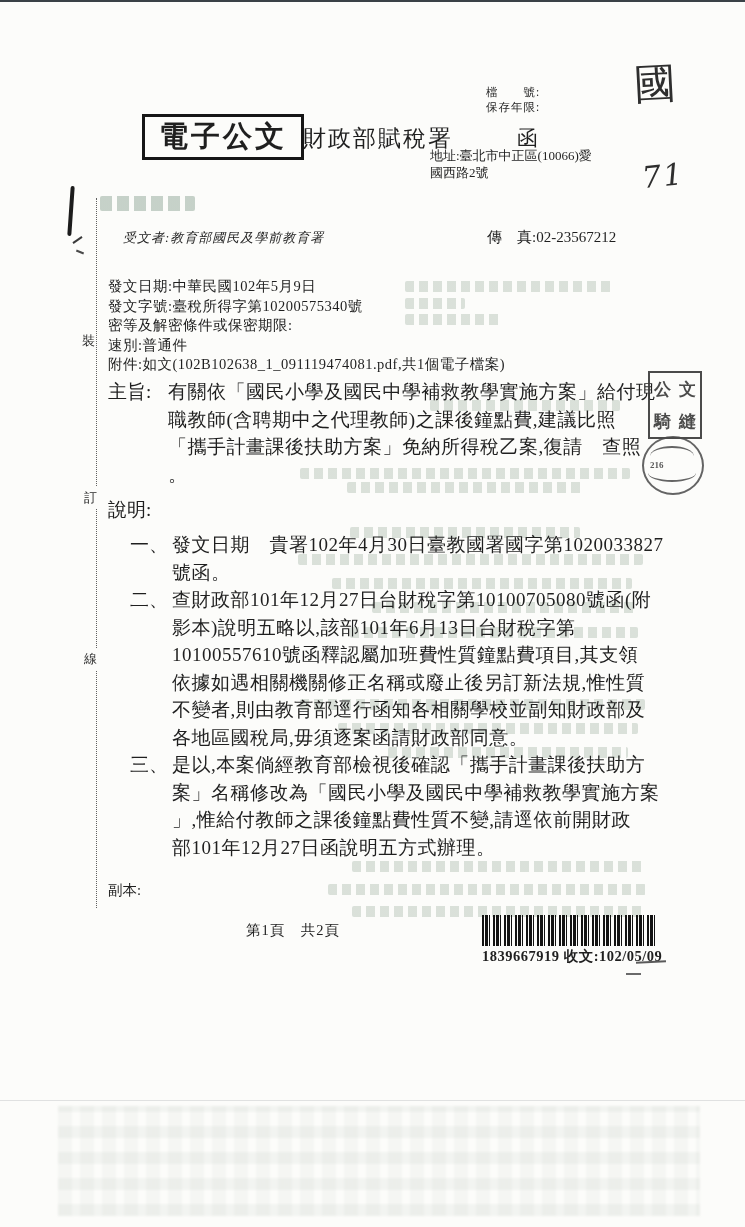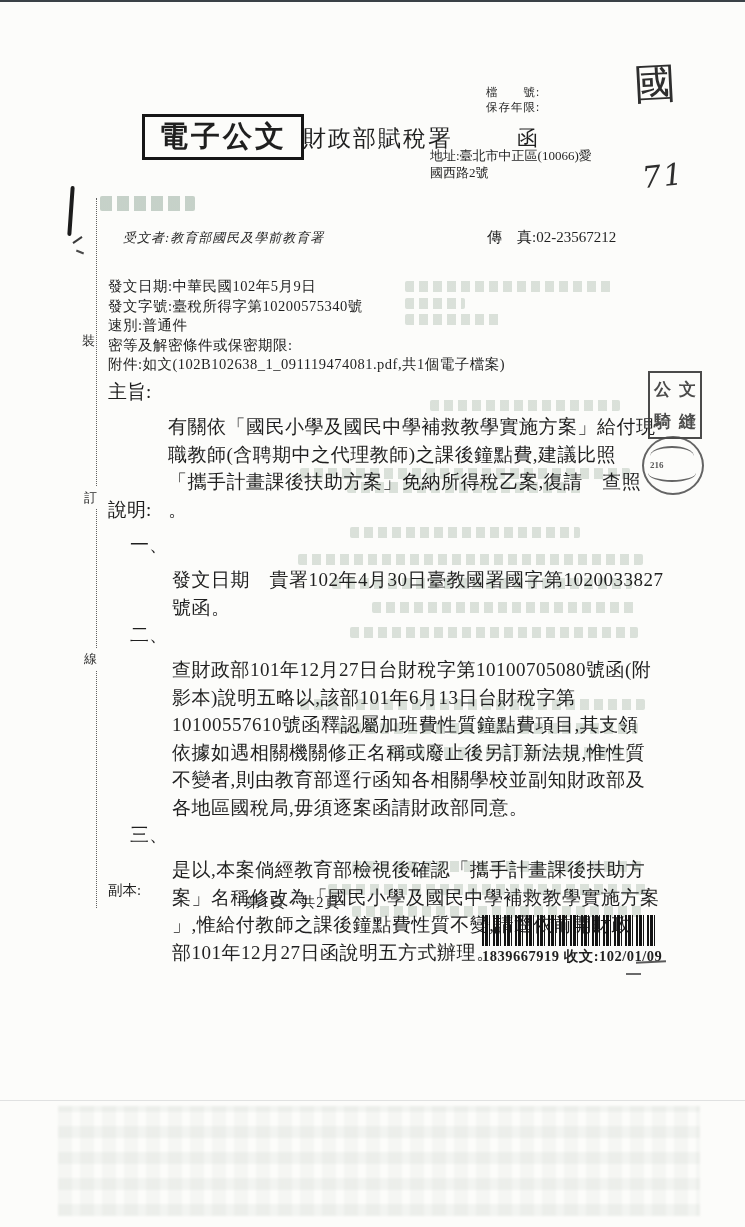--- a/index.html
+++ b/index.html
@@ -3,21 +3,21 @@
 <meta charset="utf-8">
 <style>
   html,body{margin:0;padding:0;background:#9a9a9a;}
   .scan{
     position:relative;width:745px;height:1227px;margin:0 auto;
     background:#fcfcfa;overflow:hidden;
     font-family:"Liberation Serif","DejaVu Serif",serif;
     color:#1f1f1f;
   }
   .abs{position:absolute;}
-  .pre{white-space:pre;margin-top:35px;}
+  .pre{white-space:pre;}
   
   .top-edge{left:0;top:0;width:745px;height:2px;background:#3a4147;}
   .fold-line{left:0;top:1100px;width:745px;height:1px;background:rgba(80,90,100,.16);}
   
   .archive{left:486px;top:85px;font-size:11.5px;line-height:15px;letter-spacing:1px;}
   
   .stamp-box{left:142px;top:114px;width:156px;height:40px;border:3px solid #161616;
     display:flex;align-items:center;justify-content:center;
     font-size:29px;font-weight:700;letter-spacing:3px;}
   .agency{left:303px;top:123px;font-size:23px;letter-spacing:2px;}
@@ -41,21 +41,21 @@
   .body-text{letter-spacing:.5px;}
   
   .expl-label{left:108px;top:497px;font-size:19px;}
   .items{left:130px;top:531px;font-size:19px;line-height:27.5px;}
   .item{display:flex;}
   .item-no{width:42px;flex:none;}
   
   .copy1{left:108px;top:861px;font-size:14.5px;letter-spacing:.5px;}
   .copy2{left:108px;top:881px;font-size:14.5px;}
   
-  .page-num{left:246px;top:893px;font-size:14.5px;letter-spacing:1px;}
+  .page-num{left:246px;top:921px;font-size:14.5px;letter-spacing:1px;}
   .barcode{left:482px;top:915px;width:176px;height:31px;
     background:repeating-linear-gradient(90deg,#131313 0 2px,transparent 2px 3px,#131313 3px 6px,transparent 6px 7px,#131313 7px 8px,transparent 8px 11px);}
   .barcode-label{left:482px;top:947px;font-size:14.5px;font-weight:700;letter-spacing:.5px;}
   .u-mark1{left:636px;top:961px;width:30px;height:2px;background:#5a5a5a;transform:rotate(-3deg);}
   .u-mark2{left:626px;top:973px;width:15px;height:2px;background:#6a6a6a;}
   
   .binding-line{left:96px;top:198px;height:710px;width:0;border-left:1.5px dotted #606060;}
   .margin-mark{font-size:13px;color:#2a2a2a;background:#fcfcfa;padding:2px 0;}
   .mm1{left:82px;top:330px;}
   .mm2{left:84px;top:487px;}
@@ -127,22 +127,22 @@
   <div class="abs hw-stroke"></div>
   <div class="abs hw-mark1"></div>
   <div class="abs hw-mark2"></div>
 
   <div class="abs recipient">受文者:教育部國民及學前教育署</div>
   <div class="abs fax">傳　真:02-23567212</div>
 
   <div class="abs meta">
     <div>發文日期:中華民國102年5月9日</div>
     <div>發文字號:臺稅所得字第10200575340號</div>
+    <div>密等及解密條件或保密期限:</div>
     <div>速別:普通件</div>
-    <div>密等及解密條件或保密期限:</div>
     <div>附件:如文(102B102638_1_091119474081.pdf,共1個電子檔案)</div>
   </div>
 
   <div class="abs subject">
     <span class="subject-label">主旨:</span>
     <span class="pre body-text">有關依「國民小學及國民中學補救教學實施方案」給付現
 職教師(含聘期中之代理教師)之課後鐘點費,建議比照
 「攜手計畫課後扶助方案」免納所得稅乙案,復請　查照
 。</span>
   </div>
@@ -171,21 +171,21 @@
 部101年12月27日函說明五方式辦理。</span>
     </div>
   </div>
 
   <div class="abs copy2">副本:</div>
 
   <div class="abs page-num">第1頁　共2頁</div>
   <div class="abs barcode"></div>
   <div class="abs barcode-label">
     <span>1839667919</span>
-    <span>收文:102/01/09</span>
+    <span>收文:102/05/09</span>
   </div>
   <div class="abs u-mark1"></div>
   <div class="abs u-mark2"></div>
 
   <div class="abs binding-line"></div>
   <div class="abs margin-mark mm1">裝</div>
   <div class="abs margin-mark mm2">訂</div>
   <div class="abs margin-mark mm3">線</div>
 
   <div class="abs seam-stamp">

